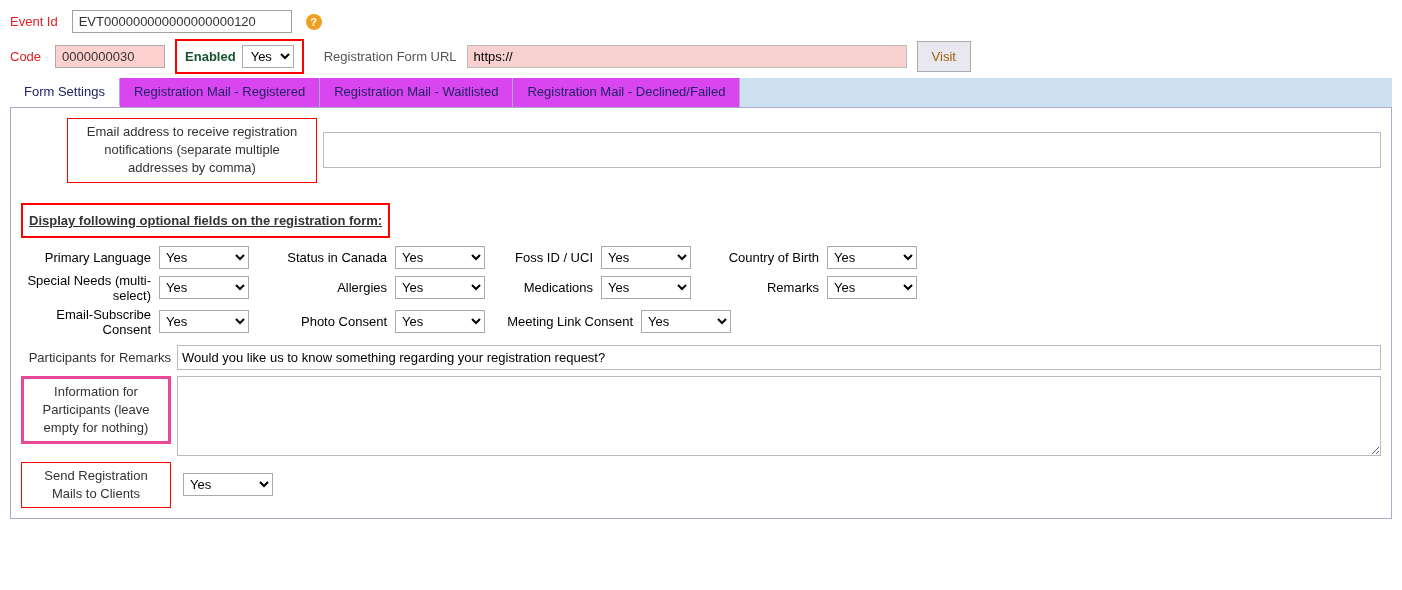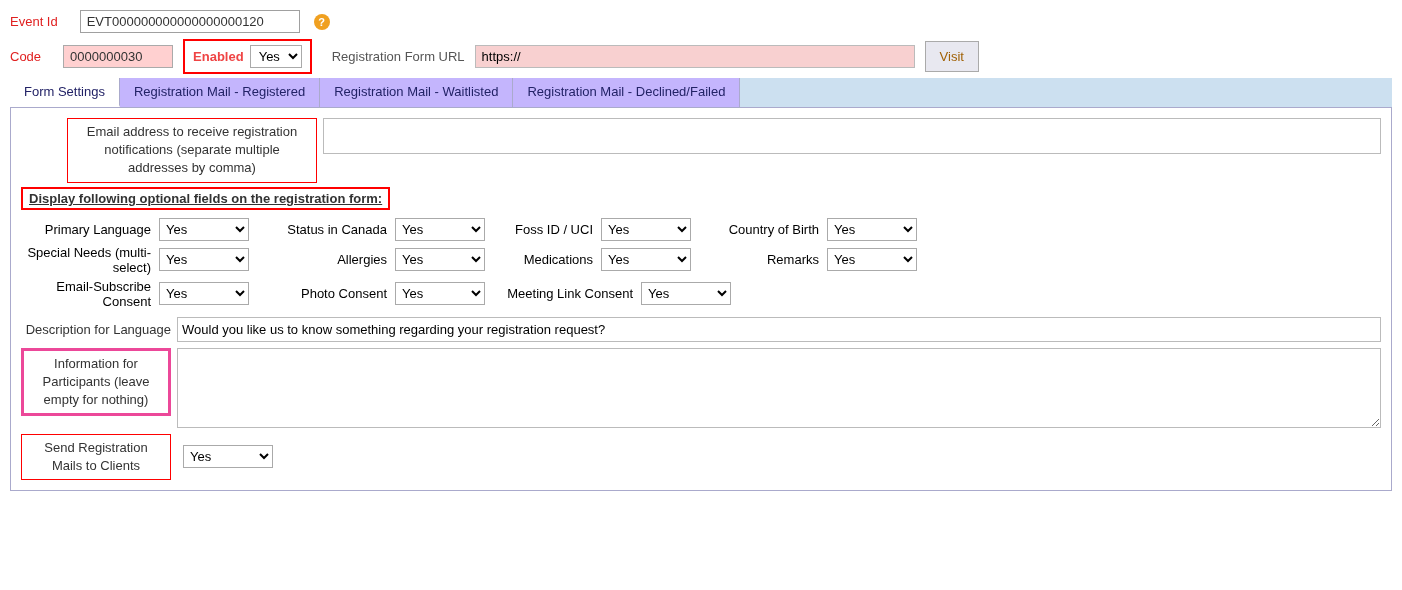--- a/index.html
+++ b/index.html
@@ -3,50 +3,50 @@
   <meta charset="utf-8">
   <style>
     * { box-sizing: border-box; margin: 0; padding: 0; font-family: Arial, sans-serif; font-size: 13px; }
     body { background: #fff; padding: 10px; }
 
     .top-section { display: flex; flex-direction: column; gap: 6px; margin-bottom: 4px; }
 
     .row1 { display: flex; align-items: center; gap: 10px; }
     .row2 { display: flex; align-items: center; gap: 10px; }
 
-    .label-red { color: #e02020; font-weight: normal; margin-right: 12px; }
+    .label-red { color: #e02020; font-weight: normal; margin-right: 4px; }
     .input-normal { border: 1px solid #a0a0a0; padding: 3px 6px; background: #fff; color: #333; }
 
     .event-id-input { width: 220px; }
     .code-input { width: 110px; background: #ffd0d0; border: 1px solid #aaa; padding: 3px 6px; color: #333; }
 
     .enabled-box { border: 2px solid red; padding: 4px 8px; display: flex; align-items: center; gap: 6px; }
-    .enabled-label { color: #ef4444; font-weight: bold; }
+    .enabled-label { color: #14532d; font-weight: bold; }
     select { border: 1px solid #aaa; padding: 2px 4px; background: #fff; }
 
     .reg-url-label { color: #555; margin-left: 10px; }
     .reg-url-input { width: 440px; background: #f8d0d0; border: 1px solid #bbb; padding: 3px 6px; }
     .visit-btn { border: 1px solid #aaa; background: #e8e8f0; padding: 7px 14px; cursor: pointer; color: #a16207; }
 
     .question-icon { display: inline-block; background: #f0a020; color: #fff; border-radius: 50%; width: 16px; height: 16px; text-align: center; line-height: 16px; font-size: 11px; font-weight: bold; cursor: pointer; margin-left: 4px; }
 
     
     .tabs-bar { display: flex; background: #cce0f0; border-bottom: 1px solid #aac; margin-bottom: 0; }
-    .tab { padding: 6px 14px; cursor: pointer; color: #226; border-right: 1px solid #aac; background: #c4b5fd; }
+    .tab { padding: 6px 14px; cursor: pointer; color: #226; border-right: 1px solid #aac; background: #d946ef; }
     .tab.active { background: #fff; border-bottom: 2px solid #fff; font-weight: normal; }
 
     .tab-content { border: 1px solid #aac; border-top: none; padding: 10px; background: #fff; }
 
     
-    .email-row { display: flex; align-items: flex-start; gap: 6px; margin-bottom: 4px; padding-left: 46px; }
+    .email-row { display: flex; align-items: center; gap: 6px; margin-bottom: 20px; padding-left: 46px; }
     .email-label-box { border: 1px solid red; padding: 4px 8px; text-align: center; width: 250px; min-width: 250px; color: #333; line-height: 1.4; }
     .email-input { flex: 1; border: 1px solid #bbb; padding: 4px; background: #fff; height: 36px; }
 
     
-    .display-heading { border: 2px solid red; display: inline-block; padding: 2px 6px; margin-bottom: 8px; font-weight: bold; color: #333; text-decoration: underline; }
+    .display-heading { border: 2px solid red; display: inline-block; padding: 8px 6px; margin-bottom: 8px; font-weight: bold; color: #333; text-decoration: underline; }
 
     
     .desc-row { display: flex; align-items: center; gap: 6px; margin-bottom: 6px; }
     .desc-label { width: 150px; text-align: right; color: #333; }
     .desc-input { flex: 1; border: 1px solid #bbb; padding: 4px; background: #fff; }
 
     
     .info-row { display: flex; align-items: flex-start; gap: 6px; margin-bottom: 6px; }
     .info-label-box { border: 3px solid #ec4899; padding: 4px 8px; text-align: center; width: 150px; min-width: 150px; color: #333; line-height: 1.4; }
     .info-textarea { flex: 1; border: 1px solid #bbb; padding: 4px; background: #fff; height: 80px; }
@@ -159,21 +159,21 @@
     </select>
 
     <span style="margin-left:10px; width:130px; text-align:right;">Meeting Link Consent</span>
     <select style="width:90px; border:1px solid #aaa; padding:2px;">
       <option>Yes</option><option>No</option>
     </select>
   </div>
 
   
   <div class="desc-row">
-    <span class="desc-label">Description for Language</span>
+    <span class="desc-label">Participants for Remarks</span>
     <input class="desc-input" type="text" style="border: 1px solid rgb(187, 187, 187); padding: 4px; flex: 1 1 0%;" value="Would you like us to know something regarding your registration request?">
   </div>
 
   
   <div class="info-row">
     <div class="info-label-box">Information for Participants (leave empty for nothing)</div>
     <textarea class="info-textarea" style=""></textarea>
   </div>
 
   

